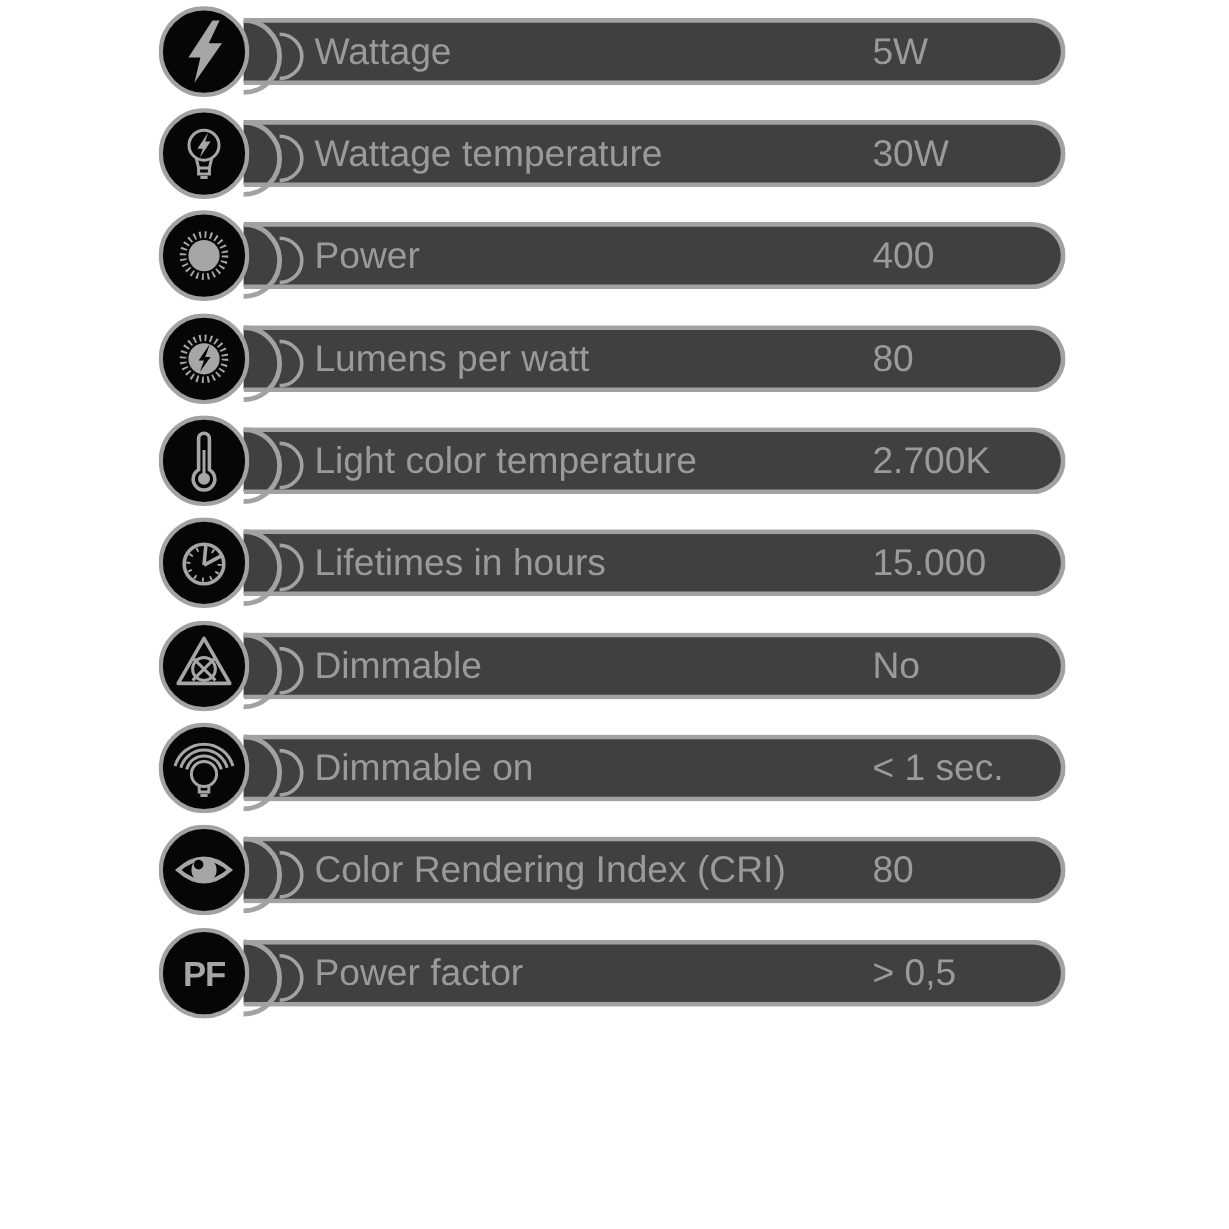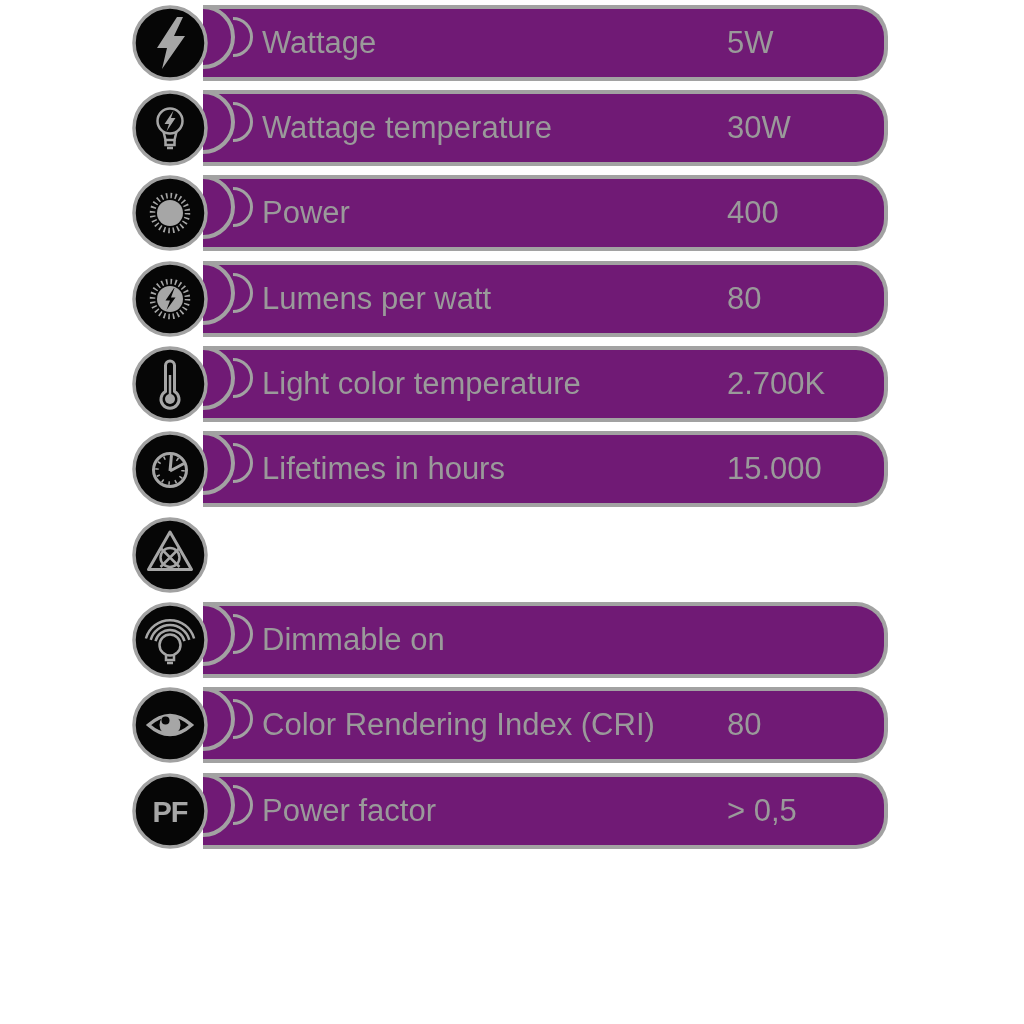--- a/index.html
+++ b/index.html
@@ -18,22 +18,22 @@
     position:absolute;left:132px;top:50%;transform:translateY(-50%);
     width:76px;height:76px;z-index:2;
   }
   .icon .bg{fill:var(--icon-bg);stroke:var(--line);stroke-width:3.5;}
   .icon .s{stroke:var(--icon-fg);fill:none;}
   .icon .f{fill:var(--icon-fg);stroke:none;}
   .icon .k{fill:var(--icon-bg);stroke:none;}
   .icon .pf{fill:var(--icon-fg);font-family:"Liberation Sans",sans-serif;font-weight:bold;font-size:29px;letter-spacing:-1px;}
   .pill{
     position:absolute;left:203px;right:136px;top:50%;transform:translateY(-50%);
-    height:76px;border:4px solid var(--line);border-left:none;
-    border-radius:0 32px 32px 0;background:#701a75;
+    height:56px;border:4px solid var(--line);border-left:none;
+    border-radius:0 32px 32px 0;background:#404040;
   }
   .cap{
     position:absolute;border:4px solid var(--line);border-radius:50%;
     clip-path:inset(-1px -1px -1px 50%);pointer-events:none;
   }
   .cap-left{width:64px;height:64px;left:-32px;top:-4px;}
   .cap-echo{width:40px;height:40px;left:10px;top:8px;border-width:3.5px;}
   .label,.value{
     position:absolute;top:0;height:100%;display:flex;align-items:center;
     font-size:31px;color:var(--text);white-space:nowrap;
@@ -134,36 +134,43 @@
     </div>
   </div>
 
   <div class="row">
     <svg class="icon" viewBox="0 0 76 76">
       <circle class="bg" cx="38" cy="38" r="36"></circle>
       <path class="s" stroke-width="3" stroke-linejoin="round" d="M38 15 L59.5 52.5 L16.5 52.5 Z"></path>
       <circle class="s" cx="38" cy="40.5" r="9.5" stroke-width="2.5"></circle>
       <path class="s" stroke-width="2.5" d="M28.5 31 L47.5 50 M47.5 31 L28.5 50"></path>
     </svg>
+    <div class="pill">
+      <span class="cap cap-left"></span>
+      <span class="cap cap-echo"></span>
+      <span class="label">Dimmable</span>
+      <span class="value">No</span>
+    </div>
   </div>
 
 
   <div class="row">
     <svg class="icon" viewBox="0 0 76 76">
       <circle class="bg" cx="38" cy="38" r="36"></circle>
       <path class="s" stroke-width="2.5" d="M23.5 39.1 A15 15 0 0 1 52.5 39.1"></path>
       <path class="s" stroke-width="2.5" d="M18.7 37.8 A20 20 0 0 1 57.3 37.8"></path>
       <path class="s" stroke-width="2.5" d="M13.9 36.5 A25 25 0 0 1 62.1 36.5"></path>
       <circle class="s" cx="38" cy="43" r="10.5" stroke-width="2.5"></circle>
       <path class="s" stroke-width="2.5" d="M34 52.5 L34 58 L42 58 L42 52.5 M35 61 L41 61"></path>
     </svg>
     <div class="pill">
       <span class="cap cap-left"></span>
       <span class="cap cap-echo"></span>
       <span class="label">Dimmable on</span>
+      <span class="value">&lt; 1 sec.</span>
     </div>
   </div>
 
 
   <div class="row">
     <svg class="icon" viewBox="0 0 76 76">
       <circle class="bg" cx="38" cy="38" r="36"></circle>
       <path class="s" stroke-width="3.5" d="M16.5 38 Q38 19 59.5 38 Q38 57 16.5 38 Z"></path>
       <circle class="f" cx="38" cy="38" r="10.5"></circle>
       <circle class="k" cx="33.5" cy="33.5" r="4"></circle>

